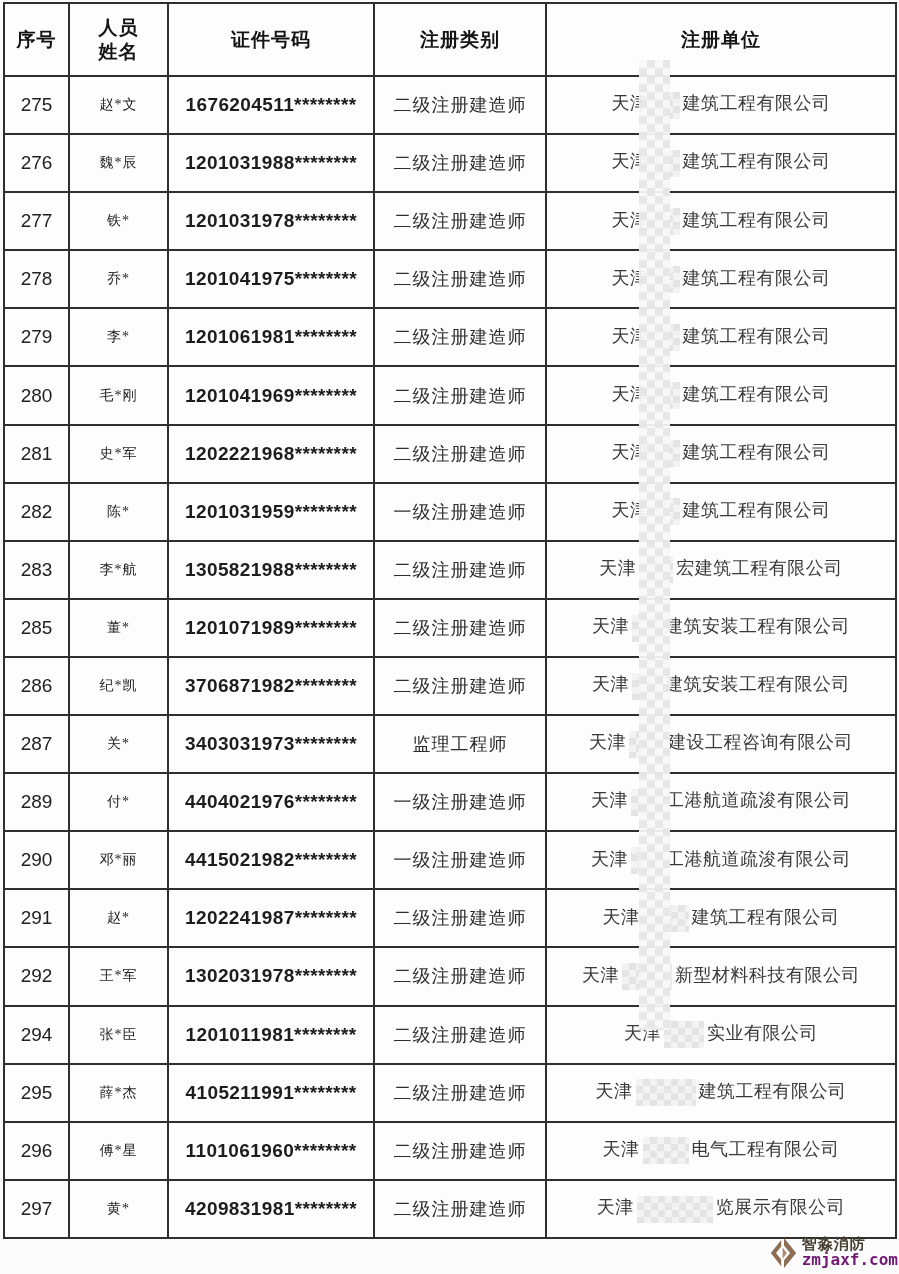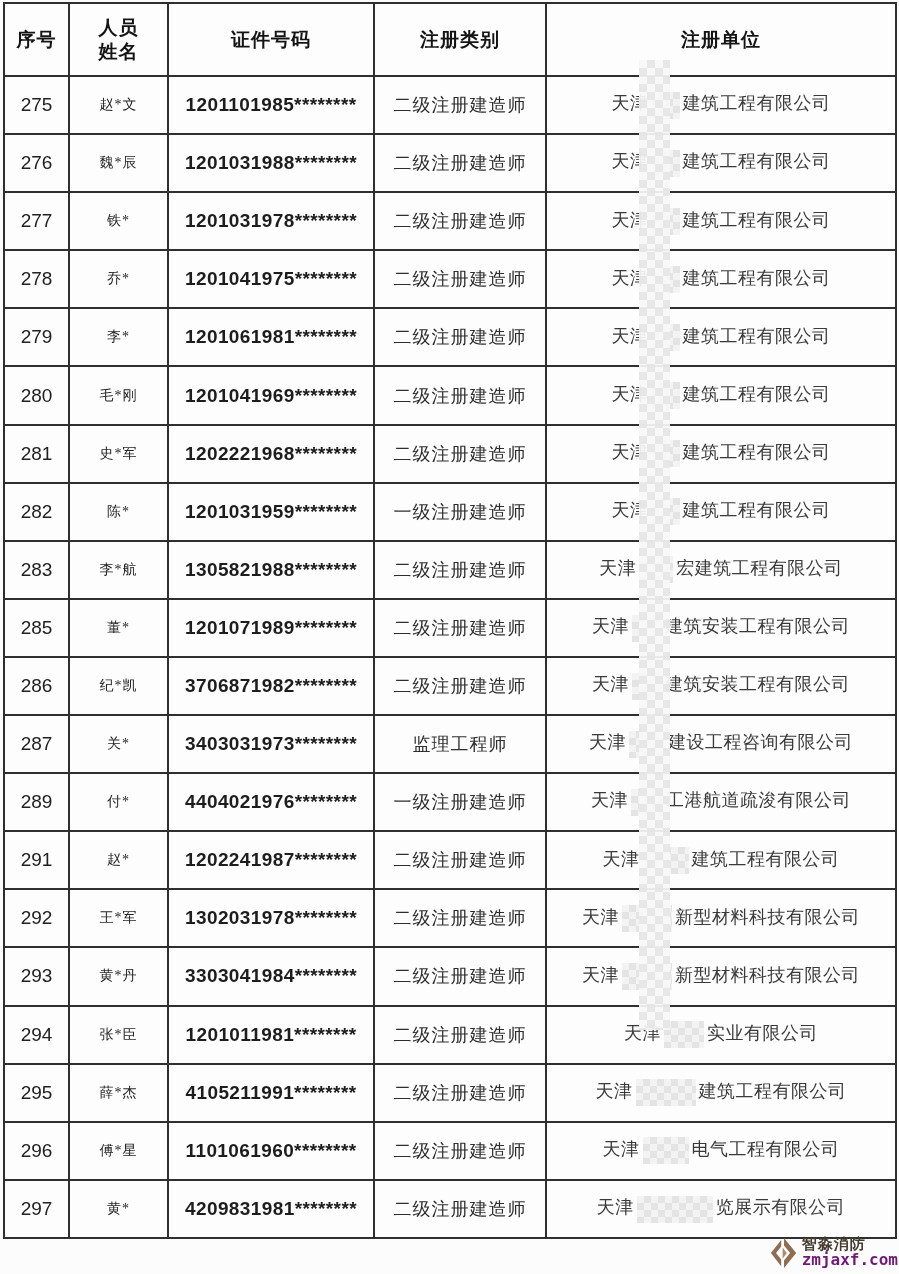--- a/index.html
+++ b/index.html
@@ -106,21 +106,21 @@
           </th>
         <th>证件号码</th>
         <th>注册类别</th>
         <th>注册单位</th>
       </tr>
     </thead>
     <tbody id="table-body">
     <tr>
       <td class="c-no">275</td>
       <td class="c-name">赵*文</td>
-      <td class="c-id">1201101985********</td>
+      <td class="c-id">1676204511********</td>
       <td class="c-cat">二级注册建造师</td>
       <td class="c-comp"><span class="comp-prefix">天津</span><span class="redact" style="width: 28px;"></span><span class="comp-suffix">建筑工程有限公司</span></td>
     </tr>
 
     <tr>
       <td class="c-no">276</td>
       <td class="c-name">魏*辰</td>
       <td class="c-id">1201031988********</td>
       <td class="c-cat">二级注册建造师</td>
       <td class="c-comp"><span class="comp-prefix">天津</span><span class="redact" style="width: 28px;"></span><span class="comp-suffix">建筑工程有限公司</span></td>
@@ -209,44 +209,44 @@
 
 
     <tr>
       <td class="c-no">289</td>
       <td class="c-name">付*</td>
       <td class="c-id">4404021976********</td>
       <td class="c-cat">一级注册建造师</td>
       <td class="c-comp"><span class="comp-prefix">天津</span><span class="redact" style="width: 32px;"></span><span class="comp-suffix">工港航道疏浚有限公司</span></td>
     </tr>
 
+    <tr>
+      <td class="c-no">290</td>
+      <td class="c-name">邓*丽</td>
+      <td class="c-id">4415021982********</td>
+      <td class="c-cat">一级注册建造师</td>
+      <td class="c-comp"><span class="comp-prefix">天津</span><span class="redact" style="width: 32px;"></span><span class="comp-suffix">工港航道疏浚有限公司</span></td>
+    </tr>
 
     <tr>
       <td class="c-no">291</td>
       <td class="c-name">赵*</td>
       <td class="c-id">1202241987********</td>
       <td class="c-cat">二级注册建造师</td>
       <td class="c-comp"><span class="comp-prefix">天津</span><span class="redact" style="width: 46px;"></span><span class="comp-suffix">建筑工程有限公司</span></td>
     </tr>
 
     <tr>
       <td class="c-no">292</td>
       <td class="c-name">王*军</td>
       <td class="c-id">1302031978********</td>
       <td class="c-cat">二级注册建造师</td>
       <td class="c-comp"><span class="comp-prefix">天津</span><span class="redact" style="width: 50px;"></span><span class="comp-suffix">新型材料科技有限公司</span></td>
     </tr>
 
-    <tr>
-      <td class="c-no">293</td>
-      <td class="c-name">黄*丹</td>
-      <td class="c-id">3303041984********</td>
-      <td class="c-cat">二级注册建造师</td>
-      <td class="c-comp"><span class="comp-prefix">天津</span><span class="redact" style="width: 50px;"></span><span class="comp-suffix">新型材料科技有限公司</span></td>
-    </tr>
 
     <tr>
       <td class="c-no">294</td>
       <td class="c-name">张*臣</td>
       <td class="c-id">1201011981********</td>
       <td class="c-cat">二级注册建造师</td>
       <td class="c-comp"><span class="comp-prefix">天津</span><span class="redact" style="width: 40px;"></span><span class="comp-suffix">实业有限公司</span></td>
     </tr>
 
     <tr>

